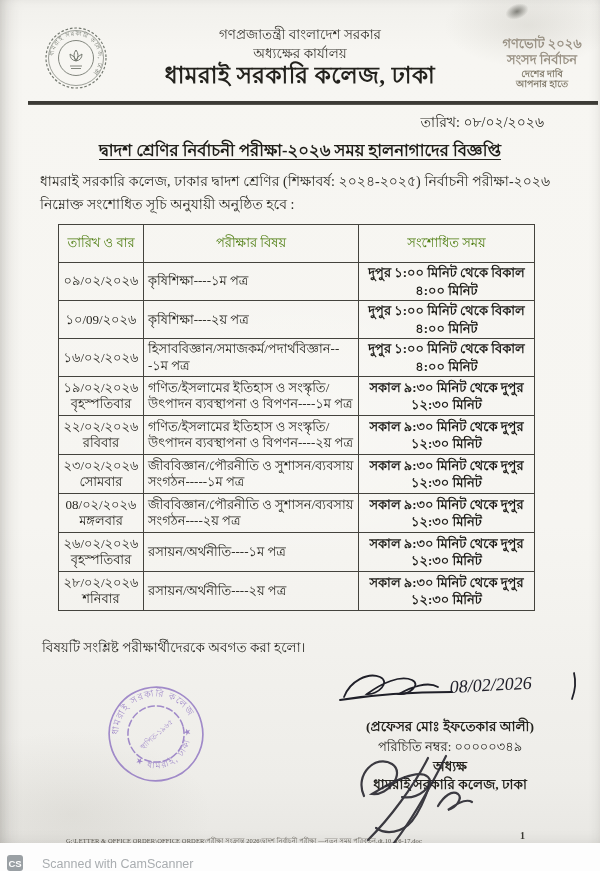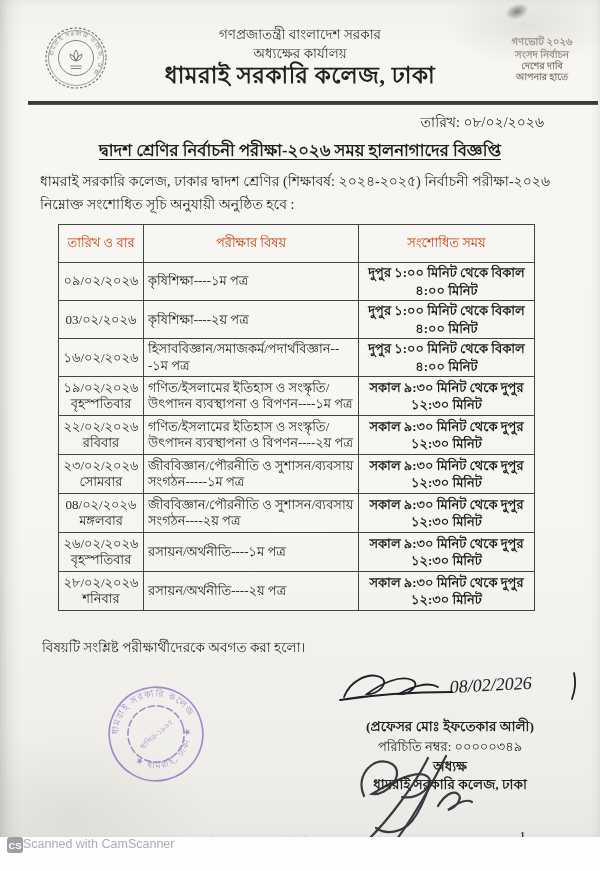--- a/index.html
+++ b/index.html
@@ -25,37 +25,37 @@
   }
   .abs { position:absolute; }
 
   
   .hdr-line1 { top:24px; left:0; width:600px; text-align:center; font-size:13.5px; color:#34322c; }
   .hdr-line2 { top:43px; left:0; width:600px; text-align:center; font-size:13.5px; color:#34322c; }
   .hdr-college { top:57px; left:0; width:600px; text-align:center; font-size:23px; font-weight:bold; color:#23221d; letter-spacing:.5px; }
   .hdr-contact { top:88px; left:0; width:600px; text-align:center; font-size:10px; font-weight:bold; color:#2c2b26; }
   .seal { left:44px; top:26px; width:64px; height:64px; opacity:.85; }
   .election-stamp { left:496px; top:36px; width:92px; text-align:center; color:#8a8172; opacity:.85; filter:blur(.2px); }
-  .election-stamp .s1 { font-size:10px; font-weight:bold; line-height:1.25; }
+  .election-stamp .s1 { font-size:13px; font-weight:bold; line-height:1.25; }
   .election-stamp .s2 { font-size:9.5px; font-weight:bold; line-height:1.15; color:#6e6654; }
   .corner-smudge { left:505px; top:4px; width:24px; height:15px; border-radius:50%;
     background:radial-gradient(closest-side, rgba(95,95,88,.75), rgba(95,95,88,0)); transform:rotate(-20deg); }
   .rule { left:28px; top:101px; width:570px; height:4px;
     border-top:3px solid #3c3b36; border-bottom:1px solid #55544e; }
 
   .date-line { top:111px; right:56px; font-size:14px; color:#26251f; }
   .title { top:138px; left:0; width:600px; text-align:center; font-size:16.5px; font-weight:bold;
     text-decoration:underline; text-underline-offset:3px; color:#1f1e19; }
   .intro { top:171px; left:40px; width:510px; font-size:14px; line-height:1.62; text-align:justify; color:#2a2923; }
 
   
   table.sched { position:absolute; left:58px; top:224px; width:476px; border-collapse:collapse; table-layout:fixed; }
   table.sched col.c1 { width:85px; } table.sched col.c2 { width:215px; } table.sched col.c3 { width:176px; }
   table.sched th, table.sched td { border:1px solid #44433d; font-size:13px; vertical-align:middle; padding:1px 4px; }
-  table.sched th { font-weight:normal; text-align:center; height:38px; color:#c2410c; }
+  table.sched th { font-weight:normal; text-align:center; height:38px; color:#4d7c0f; }
   td.date-cell { text-align:center; line-height:1.25; }
   td.subj-cell { text-align:left; padding-left:8px; line-height:1.25; }
   td.time-cell { text-align:center; font-weight:bold; line-height:1.35; color:#1d1c18; }
   tr.r-a { height:36px; } tr.r-b { height:39px; }
 
   .closing { top:637px; left:42px; font-size:13.5px; color:#2a2923; }
 
   
   .office-stamp { left:97px; top:682px; width:118px; height:104px; transform:rotate(-14deg); opacity:.78; }
   .sig-top { left:336px; top:665px; width:258px; height:50px; }
@@ -63,22 +63,22 @@
   .sig-block { top:705px; left:344px; width:212px; text-align:center; color:#23221d;margin-top:12px; }
   .sig-name { font-size:13.5px; font-weight:bold; line-height:1.5; }
   .sig-id { font-size:13px; line-height:1.5; }
   .sig-desig { font-size:13.5px; font-weight:bold; line-height:1.45; }
   .sig-college { font-size:13.5px; font-weight:bold; line-height:1.4; }
 
   .footer-path { top:836px; left:66px; width:440px; font-size:6.5px; color:#55524a; letter-spacing:.1px; white-space:nowrap; overflow:hidden; }
   .page-num { top:830px; left:520px; font-size:10px; font-weight:bold; color:#3a3933; }
 
   
-  .cs-bar { position:absolute; left:0; bottom:0; width:600px; height:34px; background:#fdfdfd;
-    display:flex; align-items:flex-start; gap:0; padding-left:7px; font-family:"Liberation Sans","DejaVu Sans",sans-serif; }
+  .cs-bar { position:absolute; left:0; bottom:0; width:600px; height:28px; background:#fdfdfd;
+    display:flex; align-items:flex-end; gap:19px; padding-left:7px; font-family:"Liberation Sans","DejaVu Sans",sans-serif; }
   .cs-logo { width:16px; height:16px; border-radius:3px; background:#9aa0a4; color:#fff;
     font-size:9.5px; font-weight:bold; display:flex; align-items:center; justify-content:center; }
   .cs-label { font-size:12.5px; color:#a9adb0; }
 </style>
 </head>
 <body>
 
 <div class="page">
   <div class="paper"></div>
 
@@ -129,21 +129,21 @@
     <tr class="r-a">
       <td class="date-cell">
             <div>০৯/০২/২০২৬</div>
             <div></div>
           </td>
       <td class="subj-cell">কৃষিশিক্ষা----১ম পত্র</td>
       <td class="time-cell">দুপুর ১:০০ মিনিট থেকে বিকাল ৪:০০ মিনিট</td>
     </tr>
     <tr class="r-a">
       <td class="date-cell">
-            <div>03/০২/২০২৬</div>
+            <div>১০/09/২০২৬</div>
             <div></div>
           </td>
       <td class="subj-cell">কৃষিশিক্ষা----২য় পত্র</td>
       <td class="time-cell">দুপুর ১:০০ মিনিট থেকে বিকাল ৪:০০ মিনিট</td>
     </tr>
     <tr class="r-a">
       <td class="date-cell">
             <div>১৬/০২/২০২৬</div>
             <div></div>
           </td>

